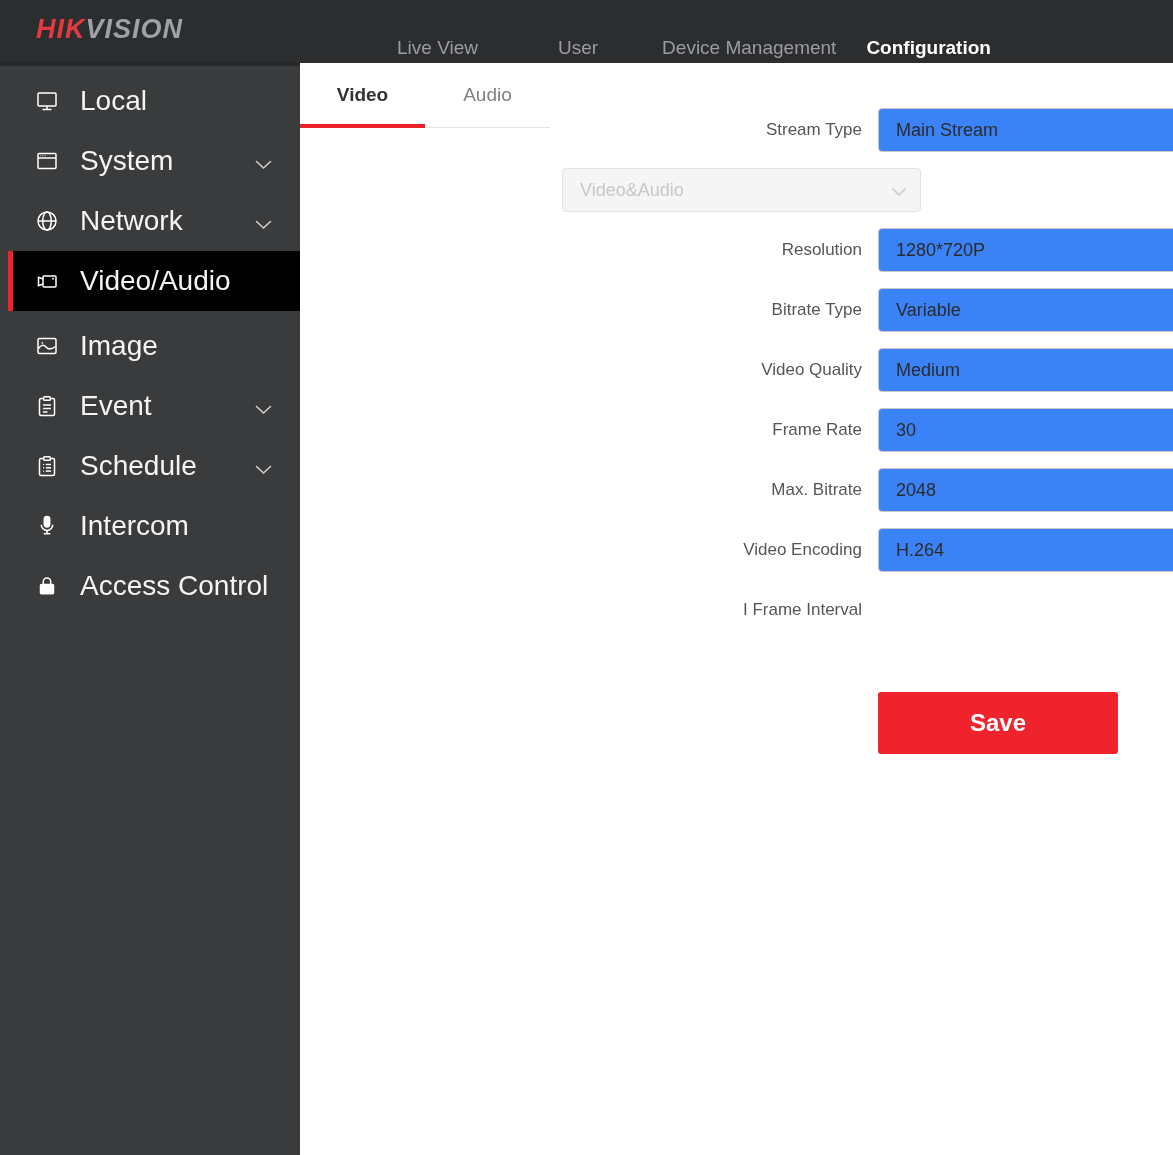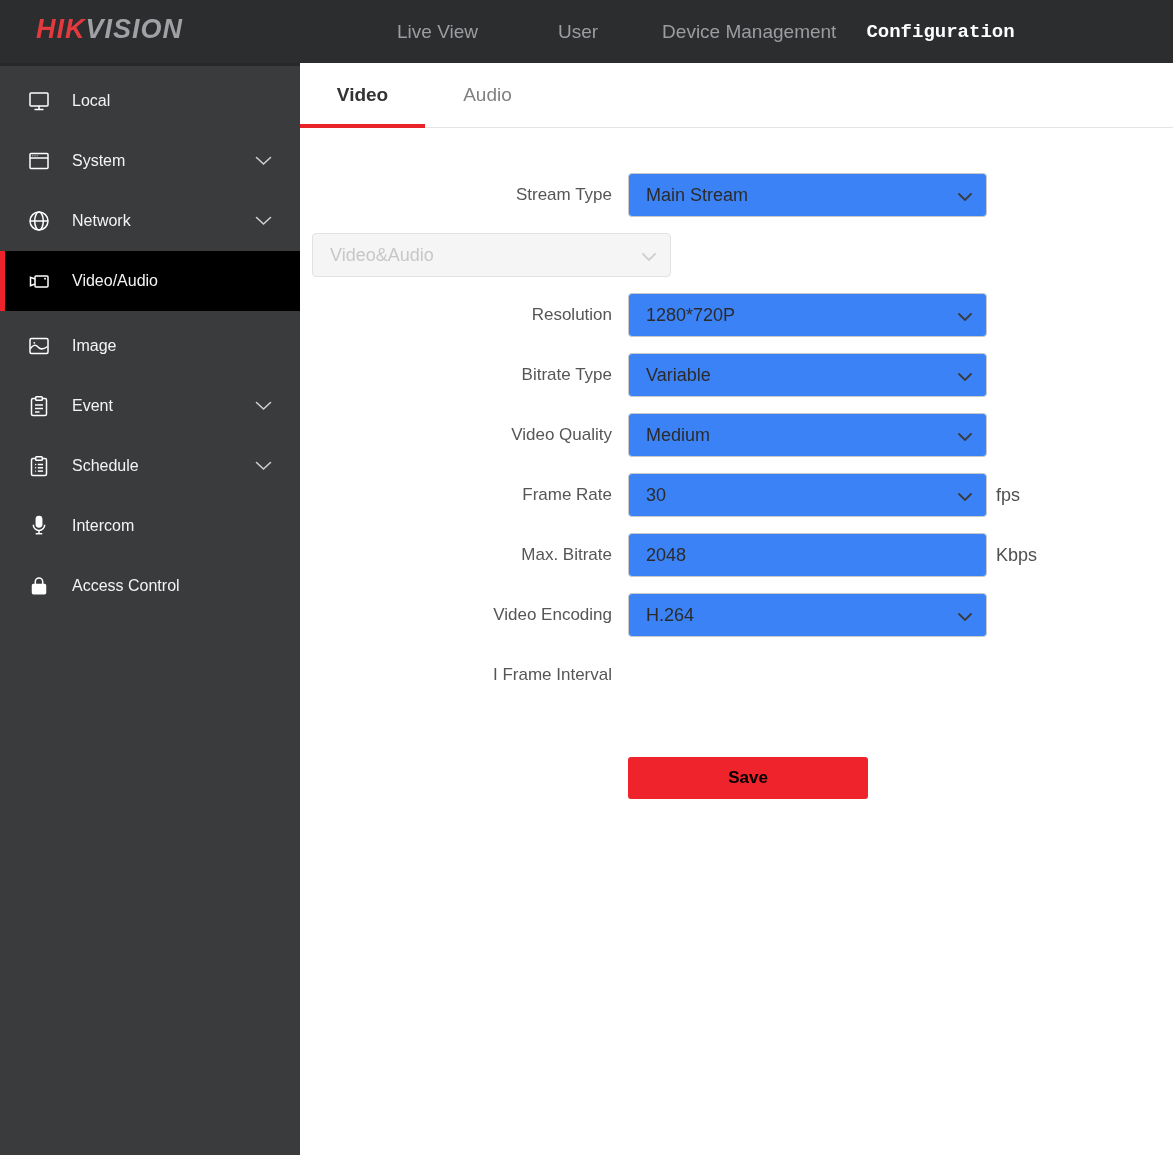--- a/index.html
+++ b/index.html
@@ -5,60 +5,60 @@
   * { margin:0; padding:0; box-sizing:border-box; }
   html,body { width:1173px; height:1155px; }
   body { font-family:"Liberation Sans", sans-serif; background:#fff; overflow:hidden; }
   .page { width:1173px; height:1155px; display:flex; flex-direction:column; }
 
   
   .header { height:63px; background:#2c2d2f; display:flex; align-items:center; position:relative; flex:0 0 63px; }
   .logo { position:absolute; left:36px; top:14px; font-size:27px; font-weight:bold; font-style:italic; letter-spacing:1px; white-space:nowrap; }
   .logo .hik { color:#e23a3f; }
   .logo .vision { color:#9fa1a4; }
-  .top-nav { position:absolute; left:397px; top:0; height:63px; display:flex; align-items:center; }
+  .top-nav { position:absolute; left:397px; top:16px; height:63px; display:flex; align-items:center; }
   .nav-item { font-size:19px; color:#9b9da0; cursor:pointer; white-space:nowrap; }
-  .nav-item.active { color:#ffffff; font-weight:bold;font-family:Liberation Mono, monospace; }
+  .nav-item.active { color:#ffffff; font-weight:bold; }
   .nav-user { margin-left:80px; }
   .nav-devmgmt { margin-left:64px; }
   .nav-config { margin-left:30px; }
 
   
   .body-row { flex:1; display:flex; min-height:0; }
 
   
   .sidebar { width:300px; flex:0 0 300px; background:#3a3b3d; padding-top:8px; position:relative; }
   .sidebar::before { content:""; position:absolute; top:0; left:0; right:0; height:3px; background:#27282a; }
-  .side-item { height:60px; display:flex; align-items:center; padding-left:27px; position:relative; color:#f4f4f4; font-size:16px; cursor:pointer; }
+  .side-item { height:60px; display:flex; align-items:center; padding-left:27px; position:relative; color:#f4f4f4; font-size:28px; cursor:pointer;margin-left:8px; }
   .side-item .s-icon { width:24px; height:24px; margin-right:21px; display:flex; align-items:center; justify-content:center; }
   .side-item .chev { position:absolute; right:28px; top:50%; transform:translateY(-50%); }
   .side-item.selected { background:#000000; margin-bottom:5px; }
   .side-item.selected::after { content:""; position:absolute; left:0; top:0; bottom:0; width:5px; background:#ee232b; }
 
   
-  .main { flex:1; background:#ffffff; display:flex; flex-direction:column; min-width:0; }
+  .main { flex:1; background:#ffffff; display:flex; flex-direction:row; min-width:0; }
   .tab-bar { height:65px; flex:0 0 65px; border-bottom:1px solid #e4e4e4; display:flex; }
   .tab { width:125px; display:flex; align-items:center; justify-content:center; font-size:19px; color:#808080; cursor:pointer; position:relative; }
   .tab.active { color:#333; font-weight:bold; }
   .tab.active::after { content:""; position:absolute; left:0; right:0; bottom:-1px; height:4px; background:#e8232a; }
 
   .form { padding-top:37px;padding-left:12px; }
   .form-row { height:60px; display:flex; align-items:center; }
   .f-label { width:316px; flex:0 0 316px; padding-right:16px; text-align:right; font-size:17px; color:#565656; }
   .f-box { width:359px; height:44px; border:1px solid #c9c9c9; border-radius:4px; background:#3b82f6;
            display:flex; align-items:center; padding:0 14px 0 17px; font-size:18px; color:#2b2b2b;
            position:relative; cursor:pointer; }
   .f-box .sel-chev { margin-left:auto; }
   .f-box.disabled { background:#f5f5f5; border-color:#e2e2e2; color:#c7c7c7; cursor:default;justify-content:space-between; }
   input.f-box { cursor:text; outline:none; }
   .f-unit { margin-left:9px; font-size:18px; color:#4f4f4f; }
 
   .save-row { margin-top:52px; display:flex; }
-  .save-btn { margin-left:316px; width:240px; height:42px; background:#ee232b; color:#000000;
-              font-size:17px; font-weight:bold; border:none; border-radius:3px; cursor:pointer;
+  .save-btn { margin-left:316px; width:240px; height:62px; background:#ee232b; color:#ffffff;
+              font-size:24px; font-weight:bold; border:none; border-radius:3px; cursor:pointer;
               font-family:"Liberation Sans", sans-serif; }
 </style>
 </head>
 <body>
 
 <div class="page">
 
   <div class="header">
     <div class="logo">
       <span class="hik">HIK</span><span class="vision">VISION</span>

